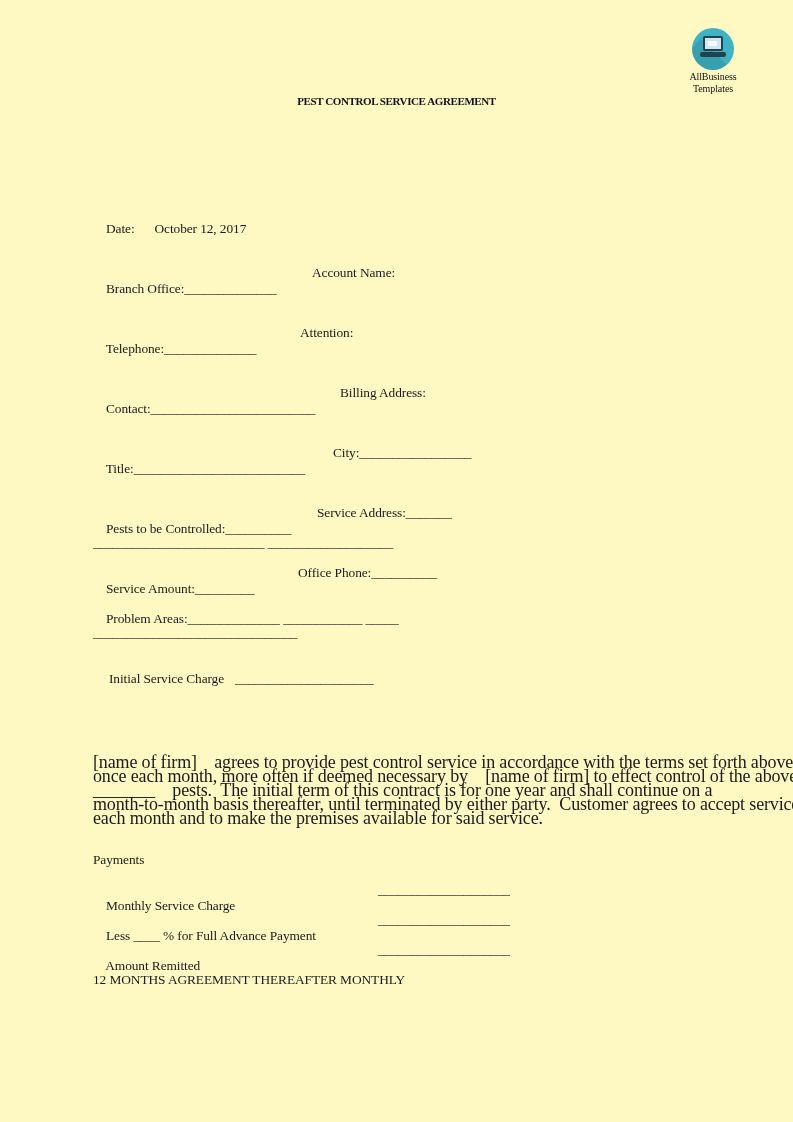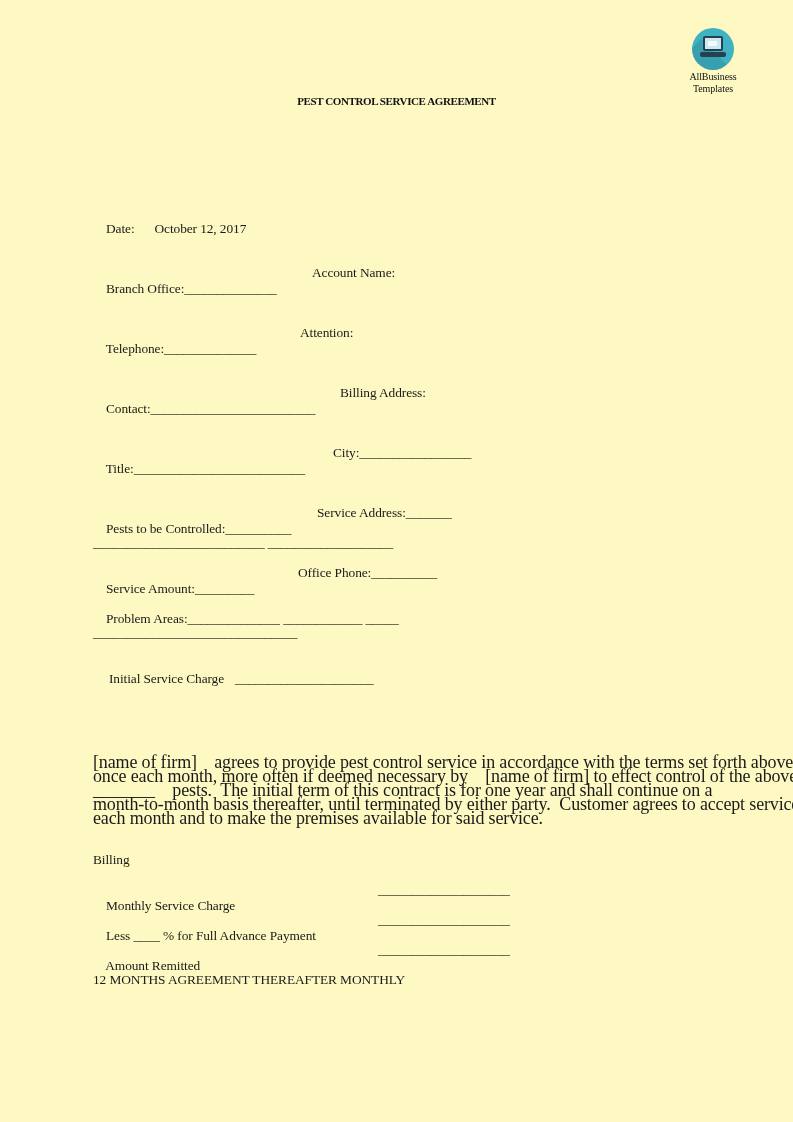--- a/index.html
+++ b/index.html
@@ -182,21 +182,21 @@
   <div class="row" style="top:655px;left:96px">
     <span>Initial Service Charge</span><span class="gap-sm">_____________________</span>
   </div>
 
   <div class="paragraph">[name of firm]    agrees to provide pest control service in accordance with the terms set forth above,
 once each month, more often if deemed necessary by    [name of firm] to effect control of the above
 _______    pests.  The initial term of this contract is for one year and shall continue on a
 month-to-month basis thereafter, until terminated by either party.  Customer agrees to accept service
 each month and to make the premises available for said service.</div>
 
-  <div class="row" style="top:852px">Billing</div>
+  <div class="row" style="top:852px">Payments</div>
 
   <div class="row" style="top:882px">
     <span>Monthly Service Charge</span>
     <span class="col2" style="left:285px">____________________</span>
   </div>
 
   <div class="row" style="top:912px">
     <span>Less ____ % for Full Advance Payment</span>
     <span class="col2" style="left:285px">____________________</span>
   </div>

